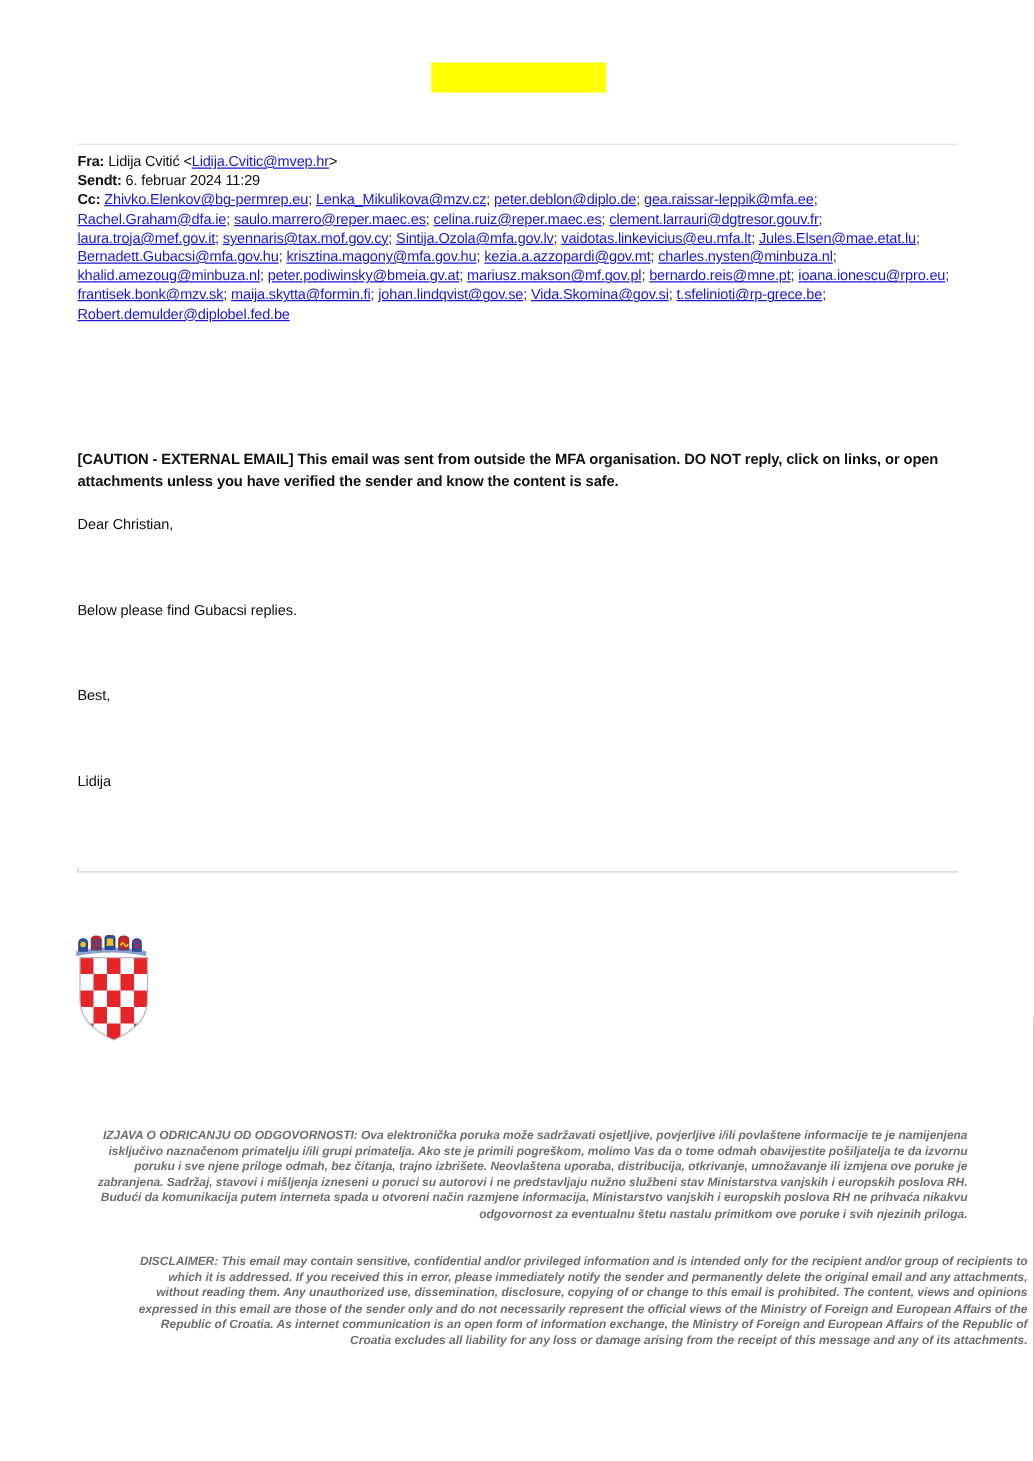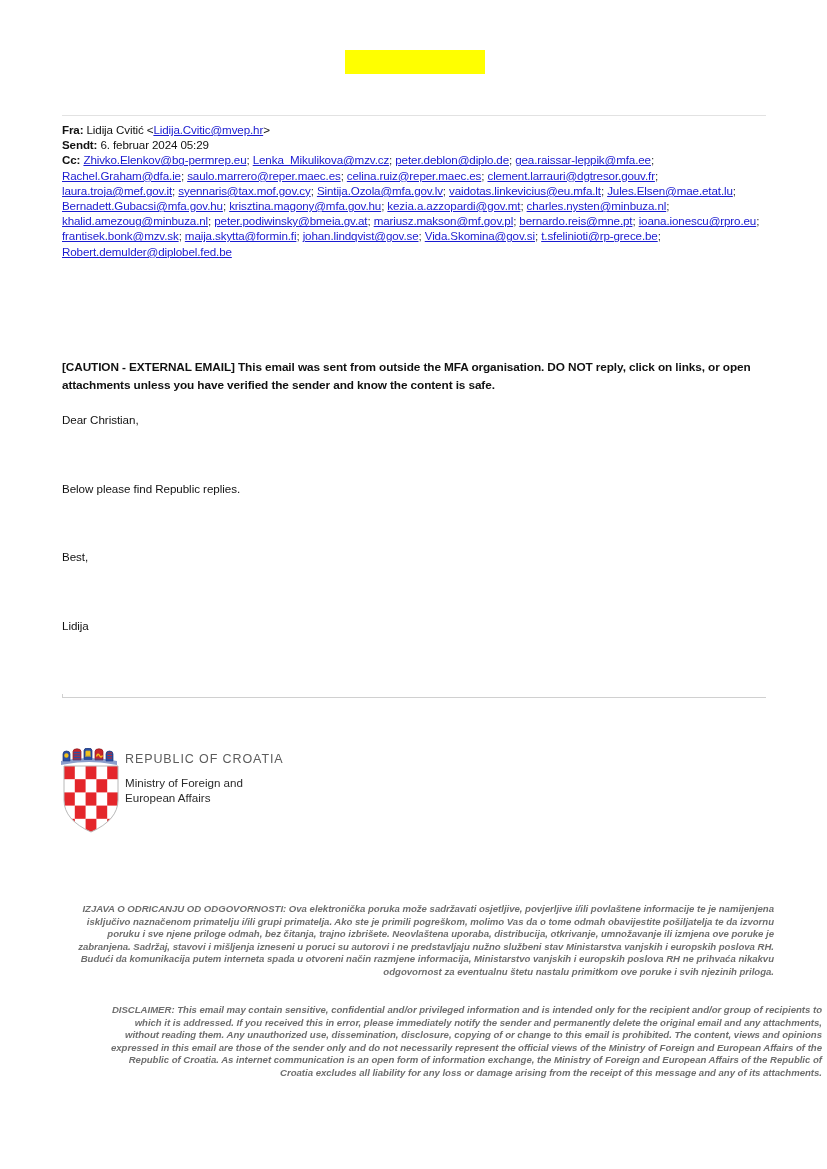--- a/index.html
+++ b/index.html
@@ -169,34 +169,34 @@
 
   <div class="hrule top"></div>
 
   <div class="headers">
     <div class="hline">
       <span class="hlabel">Fra:</span>
       <span class="plain">Lidija Cvitić &lt;</span><span class="addr-link">Lidija.Cvitic@mvep.hr</span><span class="plain">&gt;</span>
     </div>
     <div class="hline">
       <span class="hlabel">Sendt:</span>
-      <span class="plain">6. februar 2024 05:29</span>
+      <span class="plain">6. februar 2024 11:29</span>
     </div>
     <div class="hline cc-row">
       <span class="hlabel plain">Cc:</span>
       <span class="cc-block" id="cc-list"><span class="addr-link">Zhivko.Elenkov@bg-permrep.eu</span><span class="sep">; </span><span class="addr-link">Lenka_Mikulikova@mzv.cz</span><span class="sep">; </span><span class="addr-link">peter.deblon@diplo.de</span><span class="sep">; </span><span class="addr-link">gea.raissar-leppik@mfa.ee</span><span class="sep">; </span><span class="addr-link">Rachel.Graham@dfa.ie</span><span class="sep">; </span><span class="addr-link">saulo.marrero@reper.maec.es</span><span class="sep">; </span><span class="addr-link">celina.ruiz@reper.maec.es</span><span class="sep">; </span><span class="addr-link">clement.larrauri@dgtresor.gouv.fr</span><span class="sep">; </span><span class="addr-link">laura.troja@mef.gov.it</span><span class="sep">; </span><span class="addr-link">syennaris@tax.mof.gov.cy</span><span class="sep">; </span><span class="addr-link">Sintija.Ozola@mfa.gov.lv</span><span class="sep">; </span><span class="addr-link">vaidotas.linkevicius@eu.mfa.lt</span><span class="sep">; </span><span class="addr-link">Jules.Elsen@mae.etat.lu</span><span class="sep">; </span><span class="addr-link">Bernadett.Gubacsi@mfa.gov.hu</span><span class="sep">; </span><span class="addr-link">krisztina.magony@mfa.gov.hu</span><span class="sep">; </span><span class="addr-link">kezia.a.azzopardi@gov.mt</span><span class="sep">; </span><span class="addr-link">charles.nysten@minbuza.nl</span><span class="sep">; </span><span class="addr-link">khalid.amezoug@minbuza.nl</span><span class="sep">; </span><span class="addr-link">peter.podiwinsky@bmeia.gv.at</span><span class="sep">; </span><span class="addr-link">mariusz.makson@mf.gov.pl</span><span class="sep">; </span><span class="addr-link">bernardo.reis@mne.pt</span><span class="sep">; </span><span class="addr-link">ioana.ionescu@rpro.eu</span><span class="sep">; </span><span class="addr-link">frantisek.bonk@mzv.sk</span><span class="sep">; </span><span class="addr-link">maija.skytta@formin.fi</span><span class="sep">; </span><span class="addr-link">johan.lindqvist@gov.se</span><span class="sep">; </span><span class="addr-link">Vida.Skomina@gov.si</span><span class="sep">; </span><span class="addr-link">t.sfelinioti@rp-grece.be</span><span class="sep">; </span><span class="addr-link">Robert.demulder@diplobel.fed.be</span></span>
     </div>
   </div>
 
   <div class="caution">
     <span class="tag">[CAUTION - EXTERNAL EMAIL]</span><span> This email was sent from outside the MFA organisation. DO NOT reply, click on links, or open attachments unless you have verified the sender and know the content is safe.</span>
   </div>
 
   <div class="body-line b1">Dear Christian,</div>
-  <div class="body-line b2">Below please find Republic replies.</div>
+  <div class="body-line b2">Below please find Gubacsi replies.</div>
   <div class="body-line b3">Best,</div>
   <div class="body-line b4">Lidija</div>
 
   <div class="hrule bottom"></div>
 
   <div class="sig">
     <svg class="coa" viewBox="0 0 62 86">
 
       <g>
         <path d="M3,13 L3,6 Q3,3 6.5,3 Q10,3 10,6 L10,13 Z" fill="#2b4fa2" stroke="#1a3272" stroke-width="0.7"></path>
@@ -228,26 +228,19 @@
           <rect x="47.2" y="44.4" width="10.8" height="13.2" fill="#e4262b"></rect>
           <rect x="14.8" y="57.6" width="10.8" height="13.2" fill="#e4262b"></rect>
           <rect x="36.4" y="57.6" width="10.8" height="13.2" fill="#e4262b"></rect>
           <rect x="4" y="70.8" width="10.8" height="13.2" fill="#e4262b"></rect>
           <rect x="25.6" y="70.8" width="10.8" height="13.2" fill="#e4262b"></rect>
           <rect x="47.2" y="70.8" width="10.8" height="13.2" fill="#e4262b"></rect>
         </g>
         <path d="M4,18 H58 V52 Q58,72 31,84 Q4,72 4,52 Z" fill="none" stroke="#b8b8b8" stroke-width="1"></path>
       </g>
     </svg>
-    <div class="sig-text">
-      <div class="sig-country">REPUBLIC OF CROATIA</div>
-      <div class="sig-ministry">
-        <div>Ministry of Foreign and</div>
-        <div>European Affairs</div>
-      </div>
-    </div>
   </div>
 
 
   <div class="disc disc-hr">IZJAVA O ODRICANJU OD ODGOVORNOSTI: Ova elektronička poruka može sadržavati osjetljive, povjerljive i/ili povlaštene informacije te je namijenjena isključivo naznačenom primatelju i/ili grupi primatelja. Ako ste je primili pogreškom, molimo Vas da o tome odmah obavijestite pošiljatelja te da izvornu poruku i sve njene priloge odmah, bez čitanja, trajno izbrišete. Neovlaštena uporaba, distribucija, otkrivanje, umnožavanje ili izmjena ove poruke je zabranjena. Sadržaj, stavovi i mišljenja izneseni u poruci su autorovi i ne predstavljaju nužno službeni stav Ministarstva vanjskih i europskih poslova RH. Budući da komunikacija putem interneta spada u otvoreni način razmjene informacija, Ministarstvo vanjskih i europskih poslova RH ne prihvaća nikakvu odgovornost za eventualnu štetu nastalu primitkom ove poruke i svih njezinih priloga.</div>
   <div class="disc disc-en">DISCLAIMER: This email may contain sensitive, confidential and/or privileged information and is intended only for the recipient and/or group of recipients to which it is addressed. If you received this in error, please immediately notify the sender and permanently delete the original email and any attachments, without reading them. Any unauthorized use, dissemination, disclosure, copying of or change to this email is prohibited. The content, views and opinions expressed in this email are those of the sender only and do not necessarily represent the official views of the Ministry of Foreign and European Affairs of the Republic of Croatia. As internet communication is an open form of information exchange, the Ministry of Foreign and European Affairs of the Republic of Croatia excludes all liability for any loss or damage arising from the receipt of this message and any of its attachments.</div>
 
 </div>
 
 </body></html>

